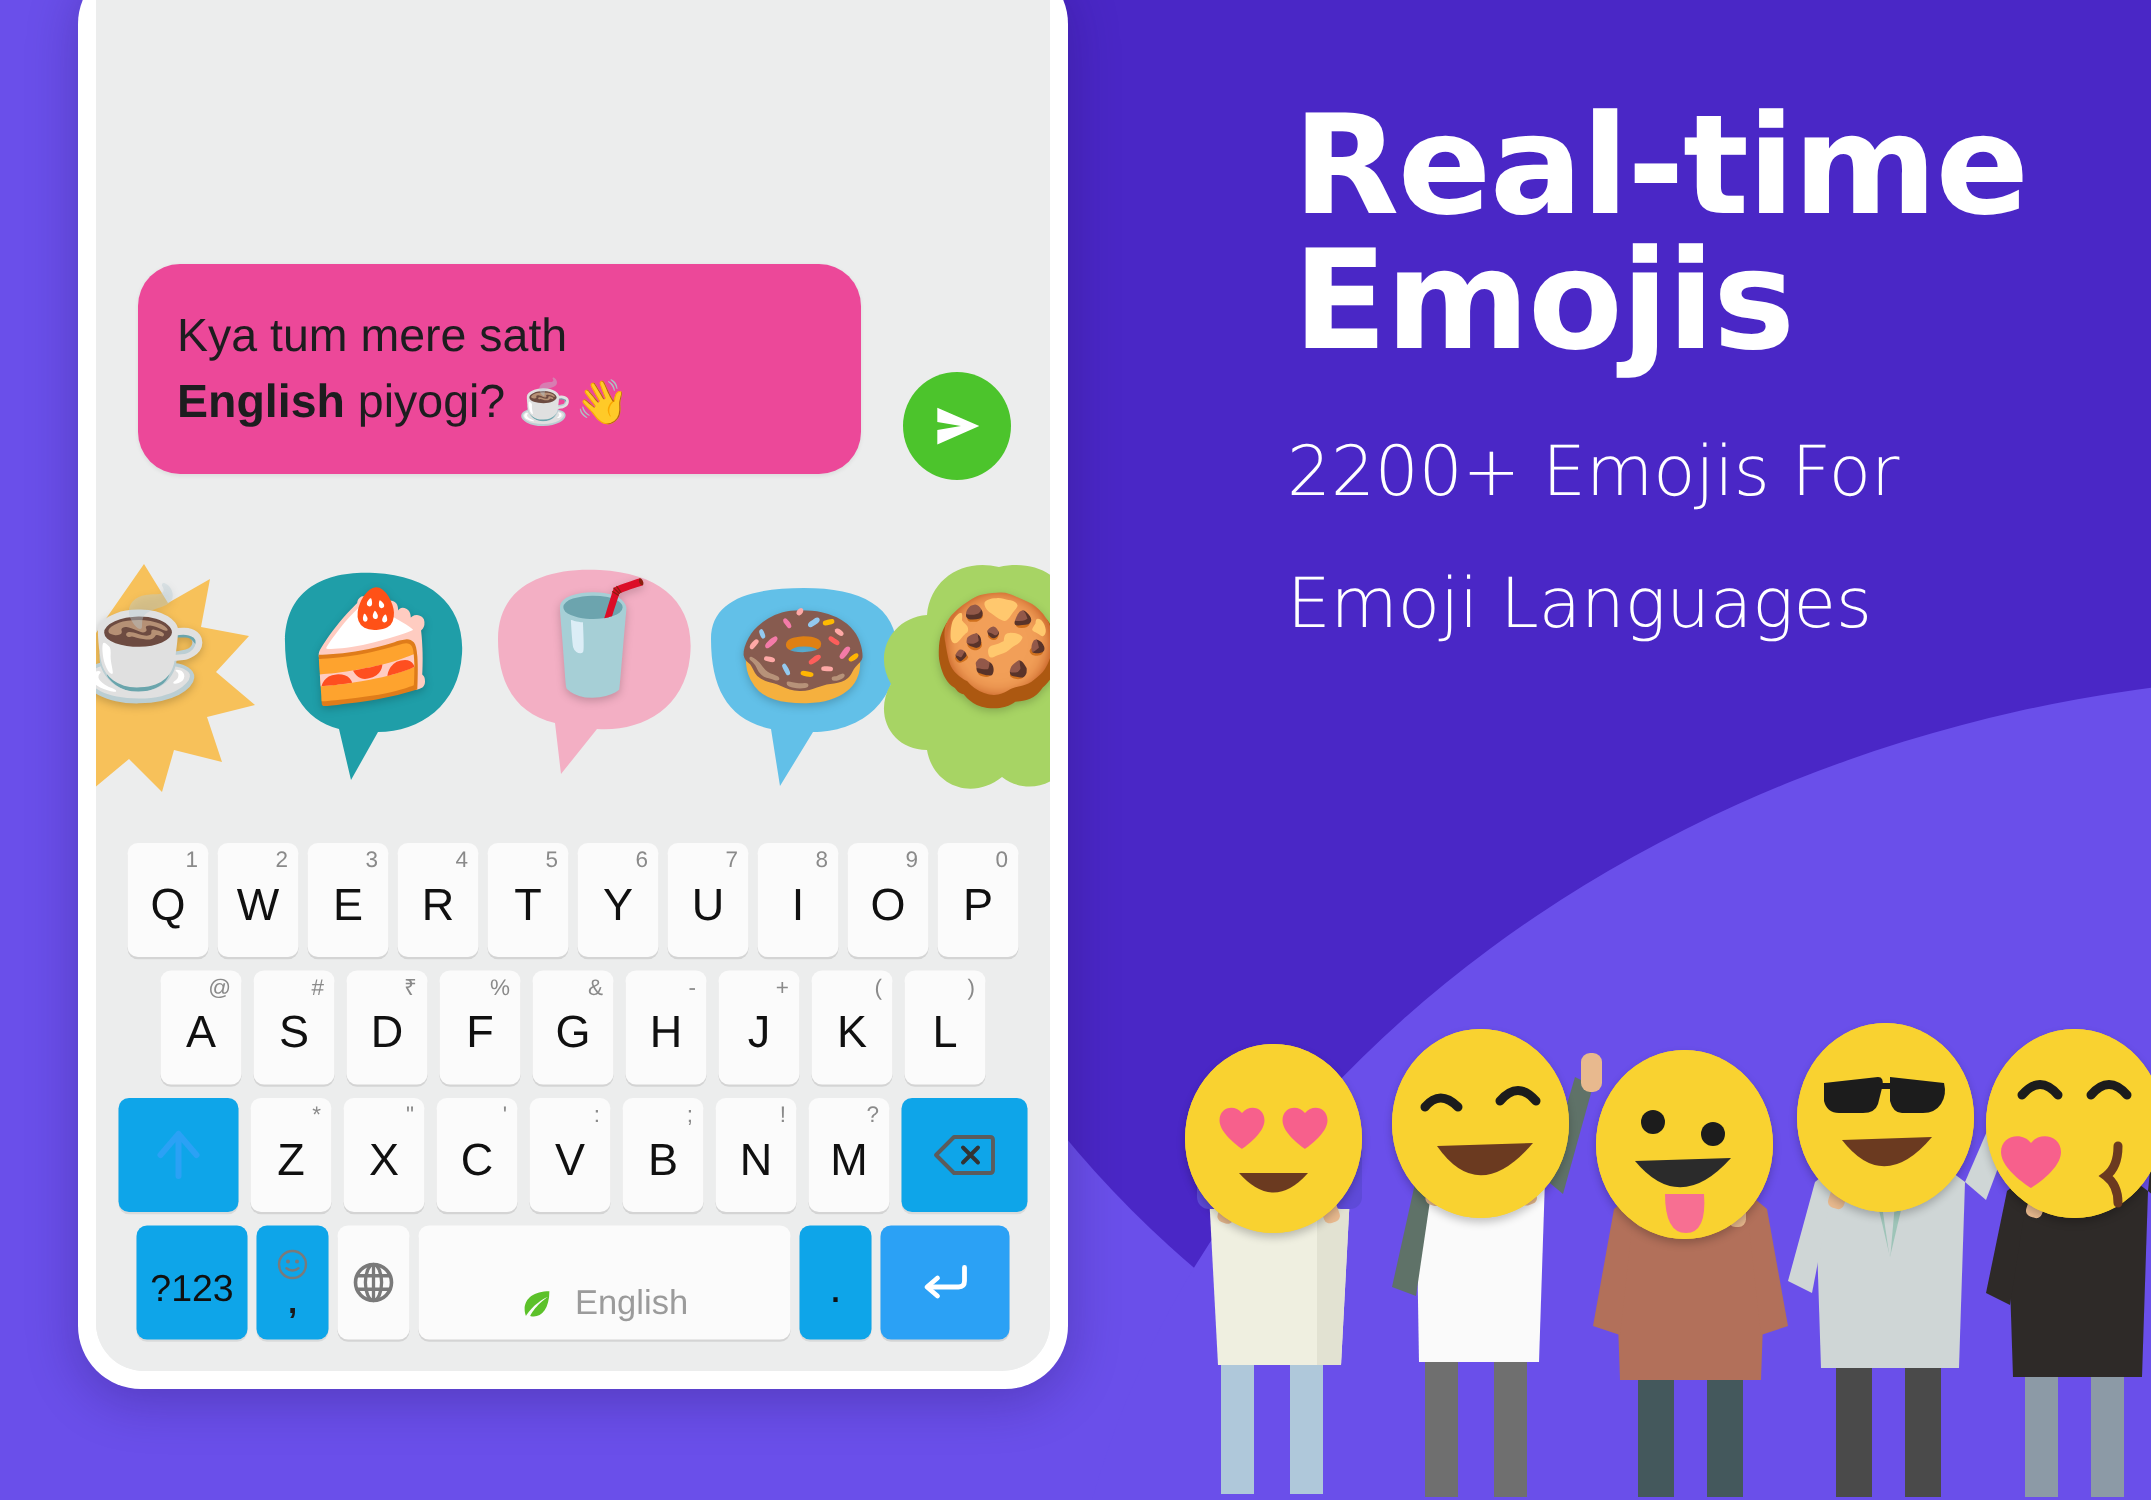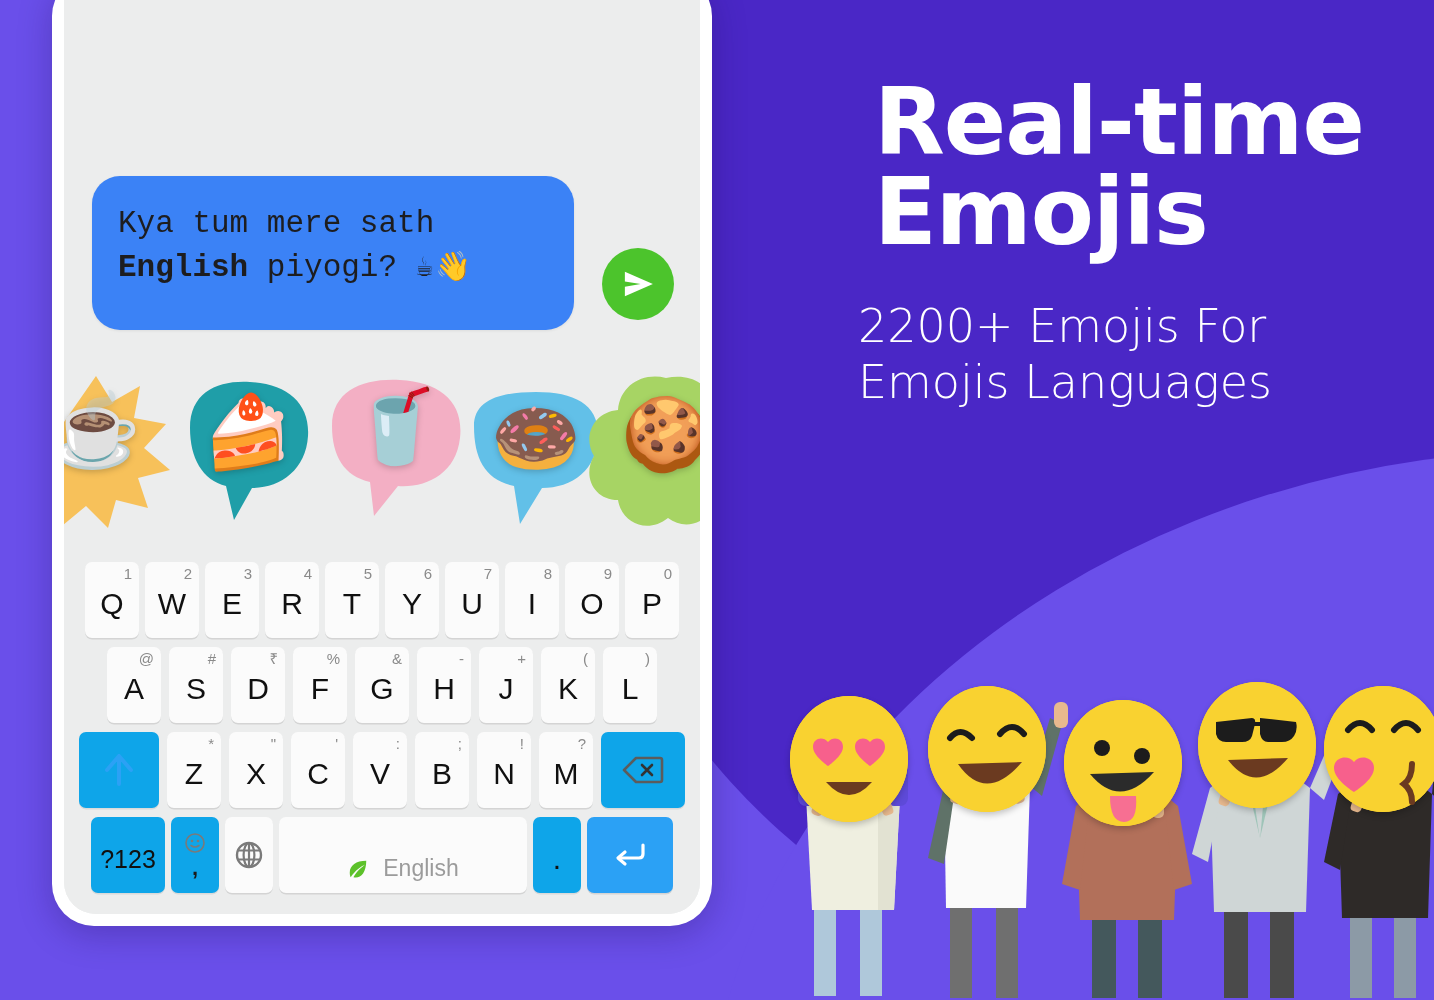--- a/index.html
+++ b/index.html
@@ -40,26 +40,25 @@
     position:absolute;left:12px;top:0px;right:12px;bottom:12px;
     background:#eceded;
     border-radius:0 0 32px 32px;
     overflow:hidden;
   }
 
   
   #chat{position:absolute;left:0;top:0;right:0;height:560px;}
   .bubble{
     position:absolute;left:28px;top:202px;width:482px;
-    background:#3b82f6;
+    background:#ec4899;
     border-radius:28px;
-    padding:26px 26px 40px 26px;
+    padding:26px 26px 26px 26px;
     box-sizing:border-box;
     box-shadow:0 1px 3px rgba(0,0,0,.07);
-    font-family:Liberation Mono, monospace;
   }
   .bubble-line{
     font-size:31px;color:#1d1d1f;line-height:1.42;white-space:nowrap;
   }
   .bubble-line .bold{font-weight:bold;}
   .bubble-emoji{font-size:29px;letter-spacing:2px;}
   .send-btn{
     position:absolute;left:538px;top:274px;width:72px;height:72px;
     border-radius:50%;background:#4CC42C;
     display:flex;align-items:center;justify-content:center;
@@ -124,30 +123,30 @@
   .space-label{font-size:23px;color:#9b9b9b;}
   .emo-inner{display:flex;flex-direction:column;align-items:center;justify-content:center;line-height:1;}
   .emo-face{font-size:20px;color:#7a7a7a;margin-bottom:3px;}
   .emo-comma{font-size:22px;color:#1a1a1a;font-weight:bold;}
   .ico{display:block;}
 
   
   #copy{position:absolute;left:858px;top:62px;width:560px;}
   .headline{
     color:#ffffff;font-weight:bold;font-size:92px;line-height:.98;
-    letter-spacing:-1px;margin:16px;
+    letter-spacing:-1px;margin:4px;
     font-family:"DejaVu Sans", sans-serif;
   }
   .headline .l2{display:block;}
   .subline{
     color:#ffffff;font-size:46px;line-height:1.22;margin-top:40px;
     font-weight:350;
     font-family:"DejaVu Sans", sans-serif;
   }
-  .subline span{display:block;}
+  .subline span{display:block;margin-top:32px;}
 
   
   #people{position:absolute;left:770px;top:686px;width:664px;height:314px;}
   .person{position:absolute;bottom:0;}
   .face{
     position:absolute;width:118px;height:126px;border-radius:50%;
     background:#F9D230;
     box-shadow:0 3px 6px rgba(0,0,0,.22);
     display:flex;align-items:center;justify-content:center;
     font-size:0;
@@ -410,21 +409,21 @@
   </div>
 </div>
 
 <div id="copy">
   <h1 class="headline">
     <span>Real-time</span>
     <span class="l2">Emojis</span>
   </h1>
   <div class="subline">
     <span>2200+ Emojis For</span>
-    <span>Emojis Languages</span>
+    <span>Emoji Languages</span>
   </div>
 </div>
 
 <div id="people">
 
   <div class="person" style="left:4px;width:160px;height:300px;">
     <svg width="160" height="300" viewBox="0 0 160 300">
       <rect x="40" y="200" width="22" height="96" fill="#AFC8DA"></rect>
       <rect x="86" y="200" width="22" height="96" fill="#AFC8DA"></rect>
       <path d="M32 96 L52 80 L104 80 L126 96 L120 210 L38 210 Z" fill="#EFEFE0"></path>

